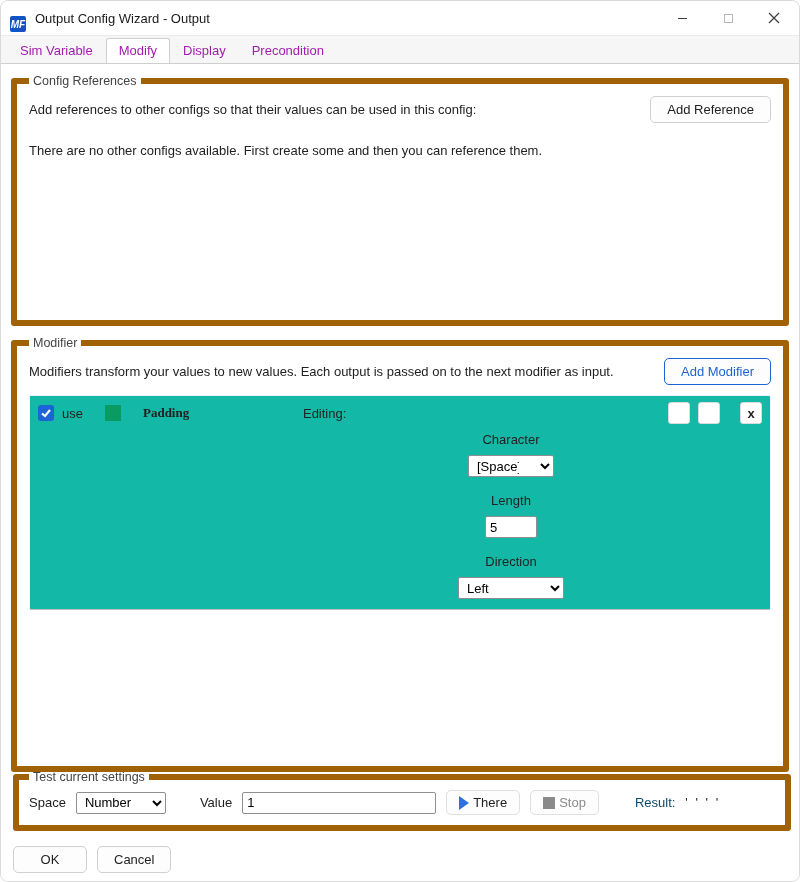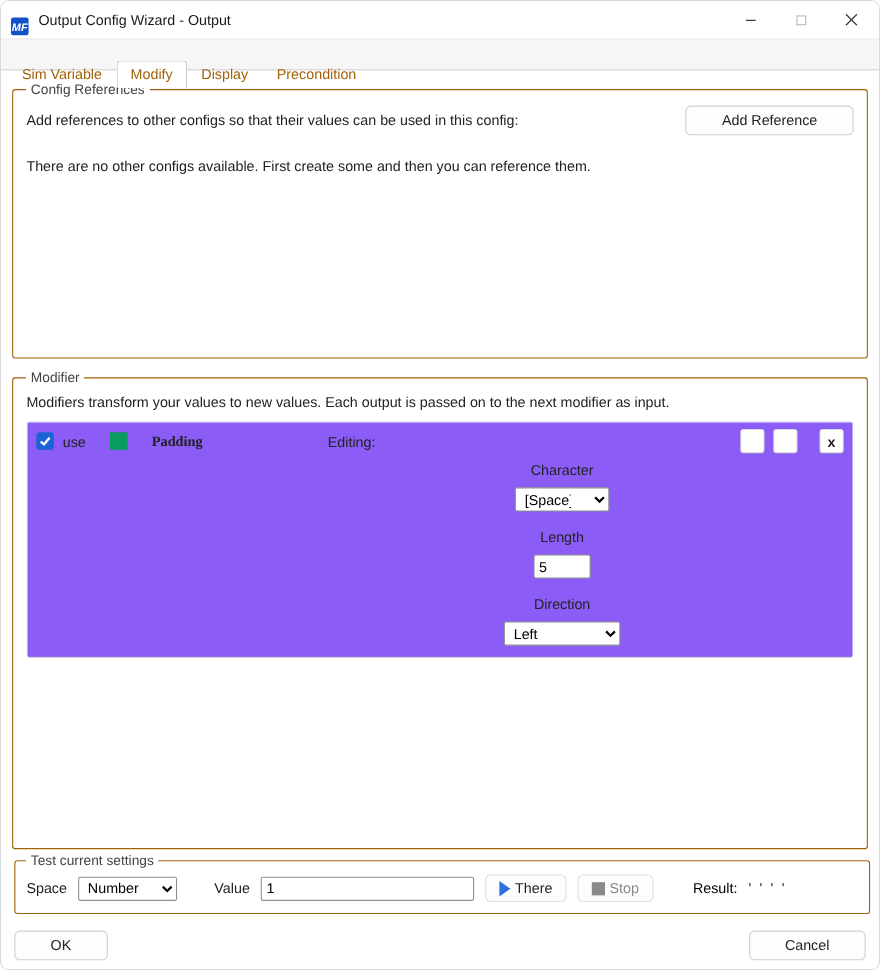--- a/index.html
+++ b/index.html
@@ -44,71 +44,71 @@
     display:flex;
     align-items:flex-end;
     padding:0 6px;
     height:28px;
     background:#f6f6f6;
     border-top:1px solid #ececec;
   }
   .tab {
     padding:4px 12px 5px 12px;
     font-size:13px;
-    color:#a16207;
+    color:#a21caf;
     border:1px solid transparent;
     border-bottom:none;
     position:relative;
-    top:17px;
+    top:0;
     background:transparent;
   }
   .tab.active {
     background:#ffffff;
     border-color:#cfcfcf;
     border-radius:3px 3px 0 0;
   }
   .tab-body {
     background:#ffffff;
     border-top:1px solid #cfcfcf;
     padding:6px 10px 10px 10px;
   }
 
   
   fieldset.group {
-    border:1px solid #a16207;
+    border:6px solid #a16207;
     border-radius:3px;
     margin:4px 0 10px 0;
     padding:8px 12px 12px 12px;
   }
   fieldset.group > legend {
     font-size:12.5px;
     color:#444;
     padding:0 4px;
   }
 
   .row { display:flex; align-items:center; gap:6px; }
   .grow { flex:1; }
 
   .btn {
     background:#fdfdfd;
     border:1px solid #d0d0d0;
     border-radius:5px;
-    padding:5px 32px;
+    padding:5px 16px;
     font-size:13px;
     color:#222;
     white-space:nowrap;
   }
   .btn.primary {
     border-color:#1c63d5;
     color:#1c63d5;
   }
 
   
   .mod-item {
-    background:#8b5cf6;
+    background:#14b8a6;
     border:1px solid #eef4fb;
     border-radius:2px;
     padding:6px 8px 10px 8px;
     margin-top:10px;
     border-bottom:1px solid #bfbfbf;
   }
   .mod-head { display:flex; align-items:center; gap:8px; }
   .chk {
     width:16px; height:16px;
     border-radius:3px;
@@ -146,28 +146,28 @@
   fieldset.test { margin:10px 6px 4px 6px; }
 
   .play-ico { width:0;height:0;border-left:10px solid #2f6fe0;border-top:7px solid transparent;border-bottom:7px solid transparent; margin-right:4px;}
   .stop-ico { width:12px;height:12px;background:#8a8a8a; margin-right:4px;}
 
   
   .footer {
     position:absolute;
     left:0; right:0; bottom:0;
     height:44px;
-    display:flex; align-items:center; justify-content:space-between;
+    display:flex; align-items:center; justify-content:flex-start;
     gap:10px;
     padding:0 12px;
     background:#fff;
   }
   .footer .btn { min-width:74px; text-align:center; }
 
-  .muted { color:#000000; }
+  .muted { color:#0c4a6e; }
   .lbl { color:#222; }
 
   .btn.plain {
     border-color:#e0e0e0;
     padding:4px 12px;
     display:flex; align-items:center;
   }
   .btn.plain.disabled { color:#8a8a8a; }
 </style>
 </head>
@@ -216,20 +216,21 @@
       <button class="btn">Add Reference</button>
     </div>
     <div style="height:20px"></div>
     <div class="lbl">There are no other configs available. First create some and then you can reference them.</div>
   </fieldset>
 
   <fieldset class="group" style="height:436px">
     <legend>Modifier</legend>
     <div class="row">
       <div class="grow lbl">Modifiers transform your values to new values. Each output is passed on to the next modifier as input.</div>
+      <button class="btn primary">Add Modifier</button>
     </div>
 
     <div class="mod-item">
       <div class="mod-head">
         <span class="chk">
           <svg width="12" height="12" viewBox="0 0 12 12">
               <polyline points="2,6.5 5,9 10,3"></polyline>
             </svg>
         </span>
         <span class="lbl">use</span>

